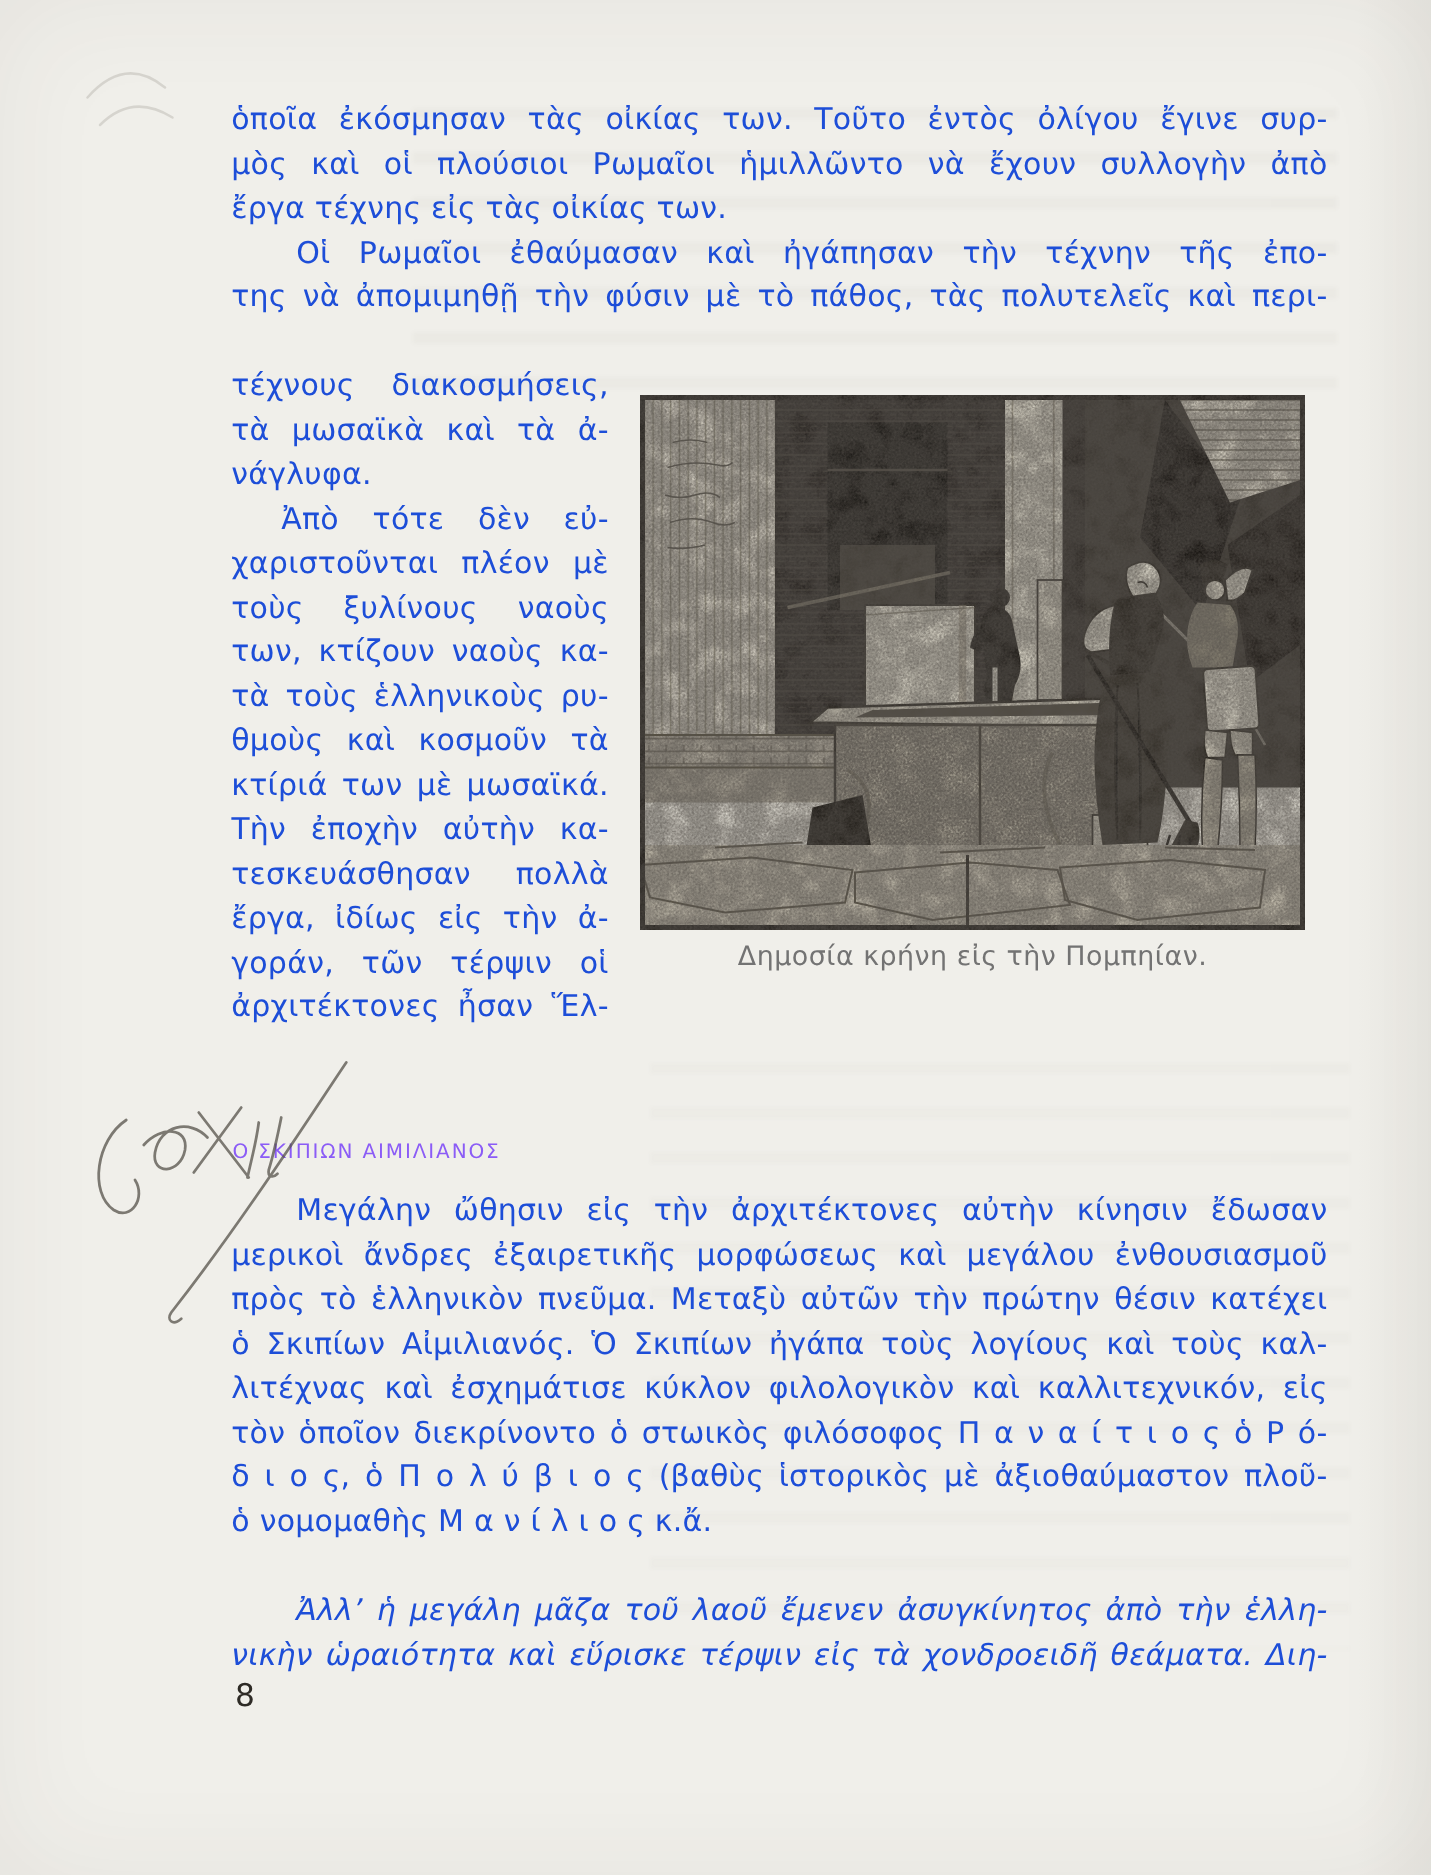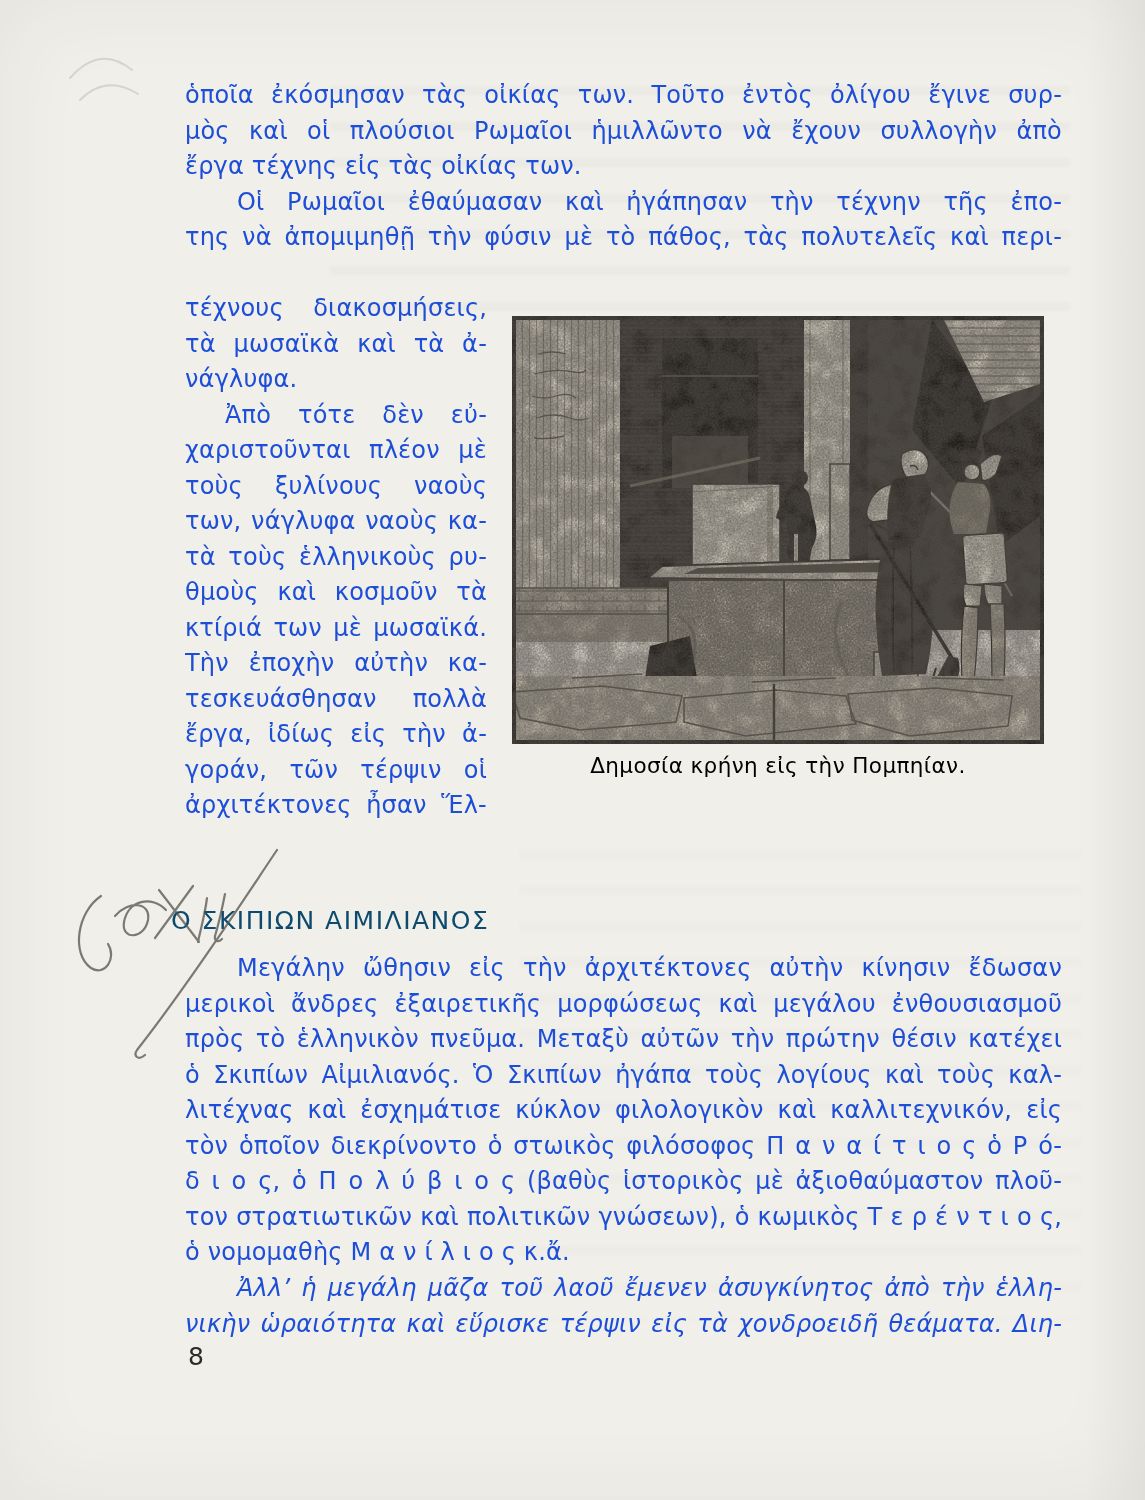--- a/index.html
+++ b/index.html
@@ -39,38 +39,38 @@
     overflow:hidden;
   }
   .line.j{ text-align:justify; text-align-last:justify; }
   .line.ind{ padding-left:52px; }
   .narrow .line.ind{ padding-left:40px; }
 
   #block-a{ left:185px; top:78px;  width:877px; }
   #wrap-left{ left:185px; top:291px; width:302px; }
   #block-b{ left:185px; top:824px; width:877px; }
   #section-heading{
-    position:absolute; left:171px; top:903px;
-    font-size:25px; line-height:36px; letter-spacing:1.5px;
-    color:#0c4a6e;
+    position:absolute; left:186px; top:903px;
+    font-size:16px; line-height:36px; letter-spacing:1.5px;
+    color:#8b5cf6;
   }
   #para-scipio{ left:185px; top:951px; width:877px; }
   #para-last{ left:185px; top:1271px; width:877px;font-style:italic; }
   #page-number{
     position:absolute; left:188px; top:1342px;
     font-size:25px; color:#2e2b26;
   }
 
   #figure{
     position:absolute; left:512px; top:316px; width:532px;
   }
   #figure svg{ display:block; }
   #figure-caption{
     margin-top:9px; width:532px;
-    text-align:center; font-size:21.5px; color:#000000;
+    text-align:center; font-size:21.5px; color:#737373;
     letter-spacing:.4px;
   }
 
   .pencil{ position:absolute; pointer-events:none; }
 </style>
 </head>
 <body>
 
 <div id="page">
 
@@ -86,21 +86,21 @@
       <div class="line j">της νὰ ἀπομιμηθῇ τὴν φύσιν μὲ τὸ πάθος, τὰς πολυτελεῖς καὶ περι-</div>
     </div>
 
   <div id="wrap-left" class="textblock narrow">
       <div class="line j">τέχνους διακοσμήσεις,</div>
       <div class="line j">τὰ μωσαϊκὰ καὶ τὰ ἀ-</div>
       <div class="line">νάγλυφα.</div>
       <div class="line j ind">Ἀπὸ τότε δὲν εὐ-</div>
       <div class="line j">χαριστοῦνται πλέον μὲ</div>
       <div class="line j">τοὺς ξυλίνους ναοὺς</div>
-      <div class="line j">των, νάγλυφα ναοὺς κα-</div>
+      <div class="line j">των, κτίζουν ναοὺς κα-</div>
       <div class="line j">τὰ τοὺς ἑλληνικοὺς ρυ-</div>
       <div class="line j">θμοὺς καὶ κοσμοῦν τὰ</div>
       <div class="line j">κτίριά των μὲ μωσαϊκά.</div>
       <div class="line j">Τὴν ἐποχὴν αὐτὴν κα-</div>
       <div class="line j">τεσκευάσθησαν πολλὰ</div>
       <div class="line j">ἔργα, ἰδίως εἰς τὴν ἀ-</div>
       <div class="line j">γοράν, τῶν τέρψιν οἱ</div>
       <div class="line j">ἀρχιτέκτονες ἦσαν Ἕλ-</div>
     </div>
 
@@ -237,21 +237,20 @@
   <div id="section-heading">Ο ΣΚΙΠΙΩΝ ΑΙΜΙΛΙΑΝΟΣ</div>
 
   <div id="para-scipio" class="textblock">
       <div class="line j ind">Μεγάλην ὤθησιν εἰς τὴν ἀρχιτέκτονες αὐτὴν κίνησιν ἔδωσαν</div>
       <div class="line j">μερικοὶ ἄνδρες ἐξαιρετικῆς μορφώσεως καὶ μεγάλου ἐνθουσιασμοῦ</div>
       <div class="line j">πρὸς τὸ ἑλληνικὸν πνεῦμα. Μεταξὺ αὐτῶν τὴν πρώτην θέσιν κατέχει</div>
       <div class="line j">ὁ Σκιπίων Αἰμιλιανός. Ὁ Σκιπίων ἠγάπα τοὺς λογίους καὶ τοὺς καλ-</div>
       <div class="line j">λιτέχνας καὶ ἐσχημάτισε κύκλον φιλολογικὸν καὶ καλλιτεχνικόν, εἰς</div>
       <div class="line j">τὸν ὁποῖον διεκρίνοντο ὁ στωικὸς φιλόσοφος Π α ν α ί τ ι ο ς ὁ Ρ ό-</div>
       <div class="line j">δ ι ο ς, ὁ Π ο λ ύ β ι ο ς (βαθὺς ἱστορικὸς μὲ ἀξιοθαύμαστον πλοῦ-</div>
-      <div class="line j">τον στρατιωτικῶν καὶ πολιτικῶν γνώσεων), ὁ κωμικὸς Τ ε ρ έ ν τ ι ο ς,</div>
       <div class="line">ὁ νομομαθὴς Μ α ν ί λ ι ο ς κ.ἄ.</div>
     </div>
 
   <div id="para-last" class="textblock">
       <div class="line j ind">Ἀλλ’ ἡ μεγάλη μᾶζα τοῦ λαοῦ ἔμενεν ἀσυγκίνητος ἀπὸ τὴν ἑλλη-</div>
       <div class="line j">νικὴν ὡραιότητα καὶ εὕρισκε τέρψιν εἰς τὰ χονδροειδῆ θεάματα. Διη-</div>
     </div>
 
   <div id="page-number">8</div>
 

